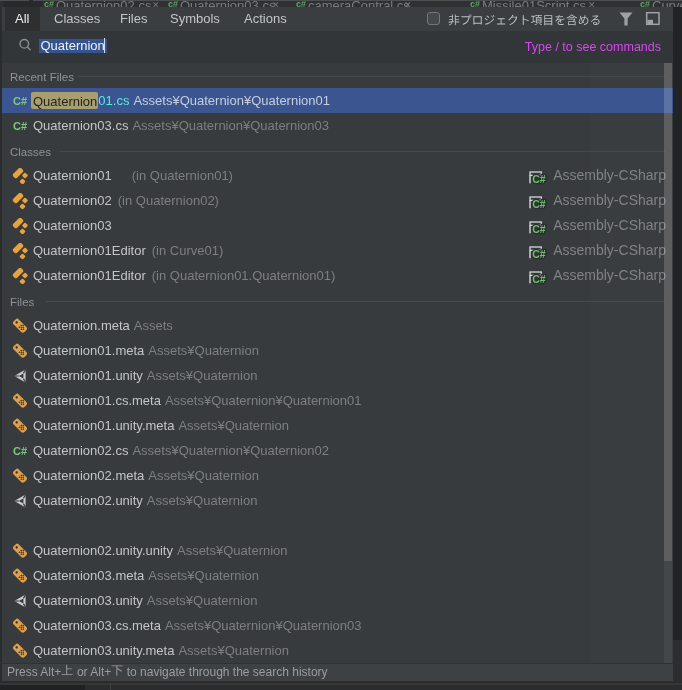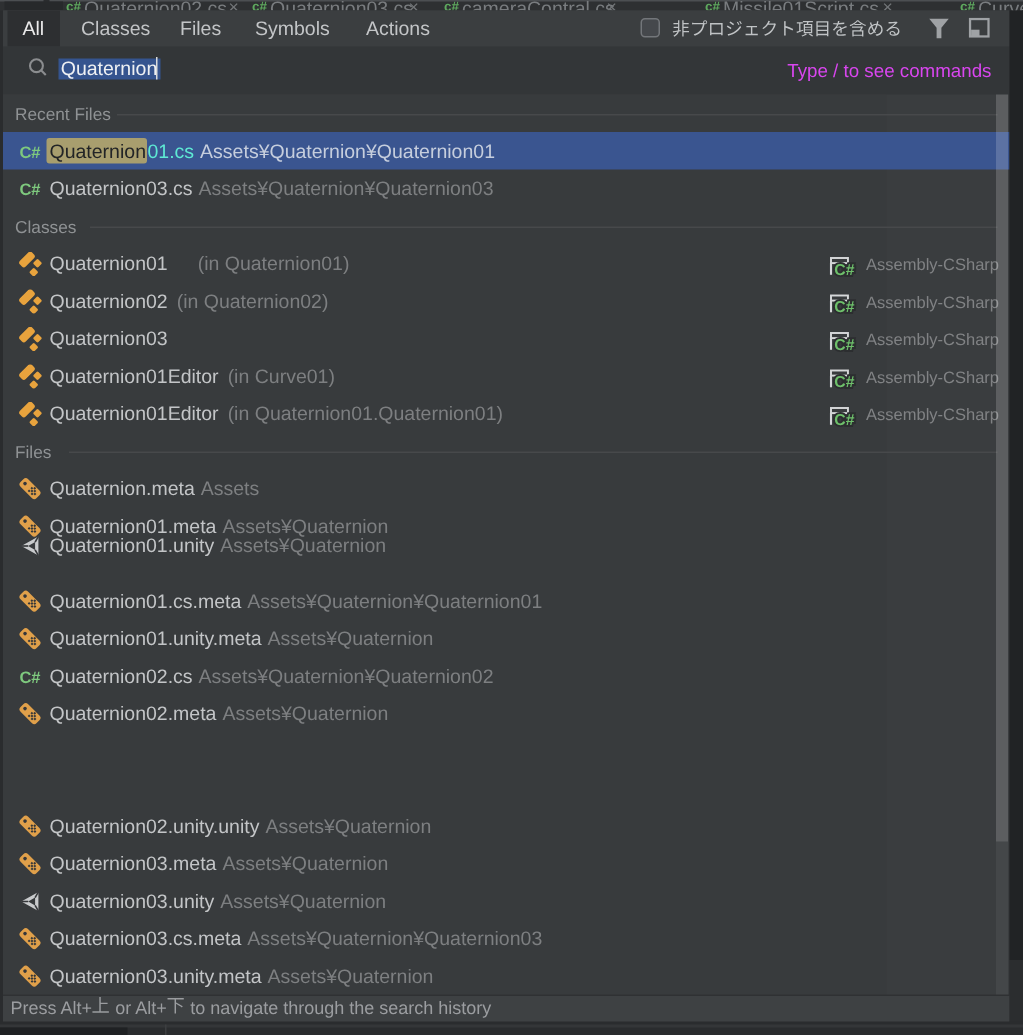--- a/index.html
+++ b/index.html
@@ -29,21 +29,21 @@
 .hdr span{margin-left:8px;font-size:11.5px;color:#8f9294}
 .hline{position:absolute;top:12.5px;right:8px;height:1px;background:#47494b}
 .row{position:absolute;left:0;width:671px;height:25px;line-height:25px;font-size:13px;white-space:nowrap}
 .sel{background:#3a5590}
 .ic{position:relative;top:3.5px;margin-left:10px;margin-right:5px}
 .csic{display:inline-block;width:16px;margin-left:10px;margin-right:5px;font-size:11px;font-weight:bold;color:#7ec97e;text-align:center}
 .nm{color:#c3c5c7} .sn{color:#5eead4}
 .pt{color:#7d7f81;margin-left:4px} .sp{color:#c6cedd}
 .hl{background:#a89e6e;color:#222426;border-radius:2px;padding:1.5px 1px 1px 2px;margin-left:-2px;margin-right:0}
 .asm{position:absolute;right:7px;top:0;height:25px;line-height:25px}
-.asmt{color:#808284;font-size:11px;margin-left:4px}
+.asmt{color:#808284;font-size:14px;margin-left:4px}
 
 #hint{position:absolute;left:0;top:656px;width:671px;height:18px;background:#3e4143;border-top:1px solid #2f3133;line-height:17px;font-size:12px;color:#9b9da0}
 #hint span{margin-left:5px}
 
 #sbtrack{position:absolute;left:662px;top:56px;width:8px;height:600px;background:rgba(255,255,255,0.055)}
 #sbthumb{position:absolute;left:662px;top:56px;width:8px;height:498px;background:rgba(255,255,255,0.13)}
 
 #right{position:absolute;left:673px;top:7px;width:9px;height:633px;background:#212325}
 #rightb{position:absolute;left:673px;top:640px;width:9px;height:50px;background:#2b2d2f}
 #bottom{position:absolute;left:0;top:681px;width:682px;height:9px;background:#2a2c2e}
@@ -195,21 +195,21 @@
               <rect x="6" y="7.8" width="1.35" height="1.35"></rect>
               <rect x="8.6" y="7.8" width="1.35" height="1.35"></rect>
 <rect x="7.3" y="9.2" width="1.35" height="1.35"></rect>
               <rect x="9.9" y="9.2" width="1.35" height="1.35"></rect>
 <rect x="6" y="10.6" width="1.35" height="1.35"></rect>
               <rect x="8.6" y="10.6" width="1.35" height="1.35"></rect>
 <rect x="7.3" y="12" width="1.35" height="1.35"></rect>
             </g>
           </g>
 </svg><span class="nm">Quaternion01.meta</span><span class="pt">Assets¥Quaternion</span></div>
-<div class="row" style="top:288px"><svg class="ic" width="16" height="16" viewBox="0 0 16 16">
+<div class="row" style="top:300px"><svg class="ic" width="16" height="16" viewBox="0 0 16 16">
 <path fill="#c9cbcd" fill-rule="evenodd" d="M2.2 8 L13.6 1.6 V14.4 Z M6.8 8 L11.4 5.4 V10.6 Z"></path>
 <g stroke="#35373a" stroke-width="1.1">
             <line x1="2.2" y1="8" x2="6.8" y2="8"></line>
             <line x1="13.6" y1="1.6" x2="11.4" y2="5.4"></line>
             <line x1="13.6" y1="14.4" x2="11.4" y2="10.6"></line>
           </g>
 </svg><span class="nm">Quaternion01.unity</span><span class="pt">Assets¥Quaternion</span></div>
 <div class="row" style="top:325px"><svg class="ic" width="16" height="16" viewBox="0 0 16 16">
 <g transform="rotate(-45 8 8)">
             <rect x="4.6" y="0.2" width="7.2" height="15.2" rx="2.3" fill="#e0a04a"></rect>
@@ -249,20 +249,28 @@
               <rect x="6" y="7.8" width="1.35" height="1.35"></rect>
               <rect x="8.6" y="7.8" width="1.35" height="1.35"></rect>
 <rect x="7.3" y="9.2" width="1.35" height="1.35"></rect>
               <rect x="9.9" y="9.2" width="1.35" height="1.35"></rect>
 <rect x="6" y="10.6" width="1.35" height="1.35"></rect>
               <rect x="8.6" y="10.6" width="1.35" height="1.35"></rect>
 <rect x="7.3" y="12" width="1.35" height="1.35"></rect>
             </g>
           </g>
 </svg><span class="nm">Quaternion02.meta</span><span class="pt">Assets¥Quaternion</span></div>
+<div class="row" style="top:425px"><svg class="ic" width="16" height="16" viewBox="0 0 16 16">
+<path fill="#c9cbcd" fill-rule="evenodd" d="M2.2 8 L13.6 1.6 V14.4 Z M6.8 8 L11.4 5.4 V10.6 Z"></path>
+<g stroke="#35373a" stroke-width="1.1">
+            <line x1="2.2" y1="8" x2="6.8" y2="8"></line>
+            <line x1="13.6" y1="1.6" x2="11.4" y2="5.4"></line>
+            <line x1="13.6" y1="14.4" x2="11.4" y2="10.6"></line>
+          </g>
+</svg><span class="nm">Quaternion02.unity</span><span class="pt">Assets¥Quaternion</span></div>
 <div class="row" style="top:475px"><svg class="ic" width="16" height="16" viewBox="0 0 16 16">
 <g transform="rotate(-45 8 8)">
             <rect x="4.6" y="0.2" width="7.2" height="15.2" rx="2.3" fill="#e0a04a"></rect>
 <circle cx="8.2" cy="3.1" r="1.2" fill="#35373a"></circle>
 <g fill="#35373a">
               <rect x="6" y="7.8" width="1.35" height="1.35"></rect>
               <rect x="8.6" y="7.8" width="1.35" height="1.35"></rect>
 <rect x="7.3" y="9.2" width="1.35" height="1.35"></rect>
               <rect x="9.9" y="9.2" width="1.35" height="1.35"></rect>
 <rect x="6" y="10.6" width="1.35" height="1.35"></rect>

